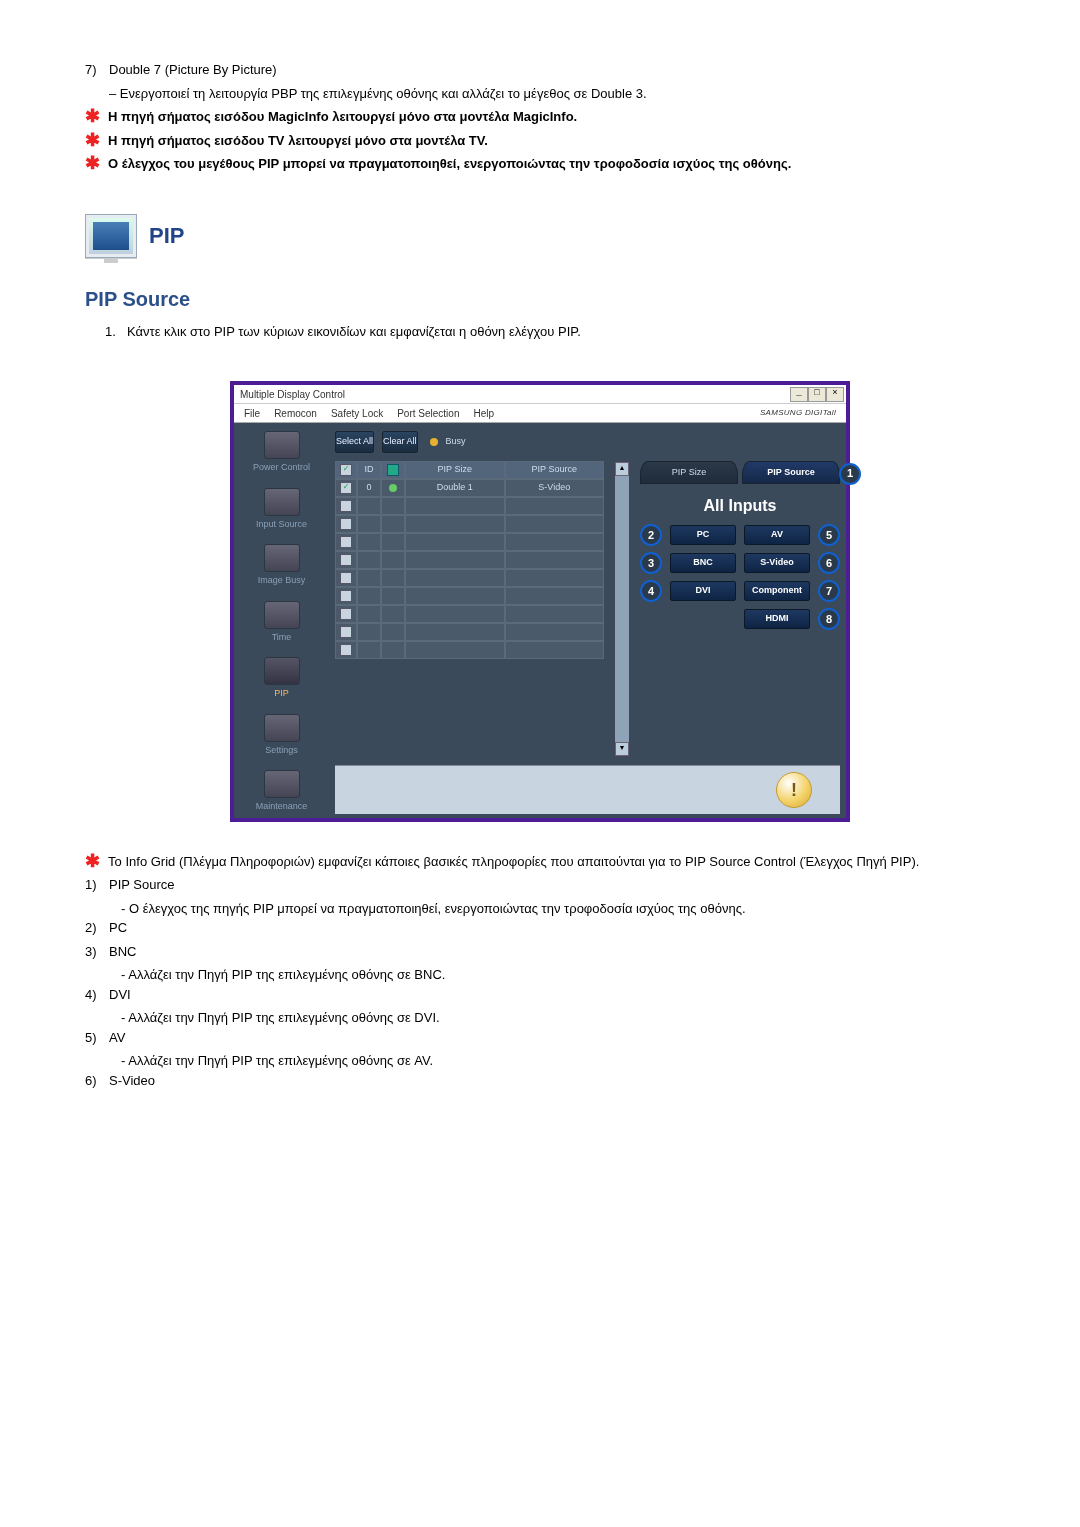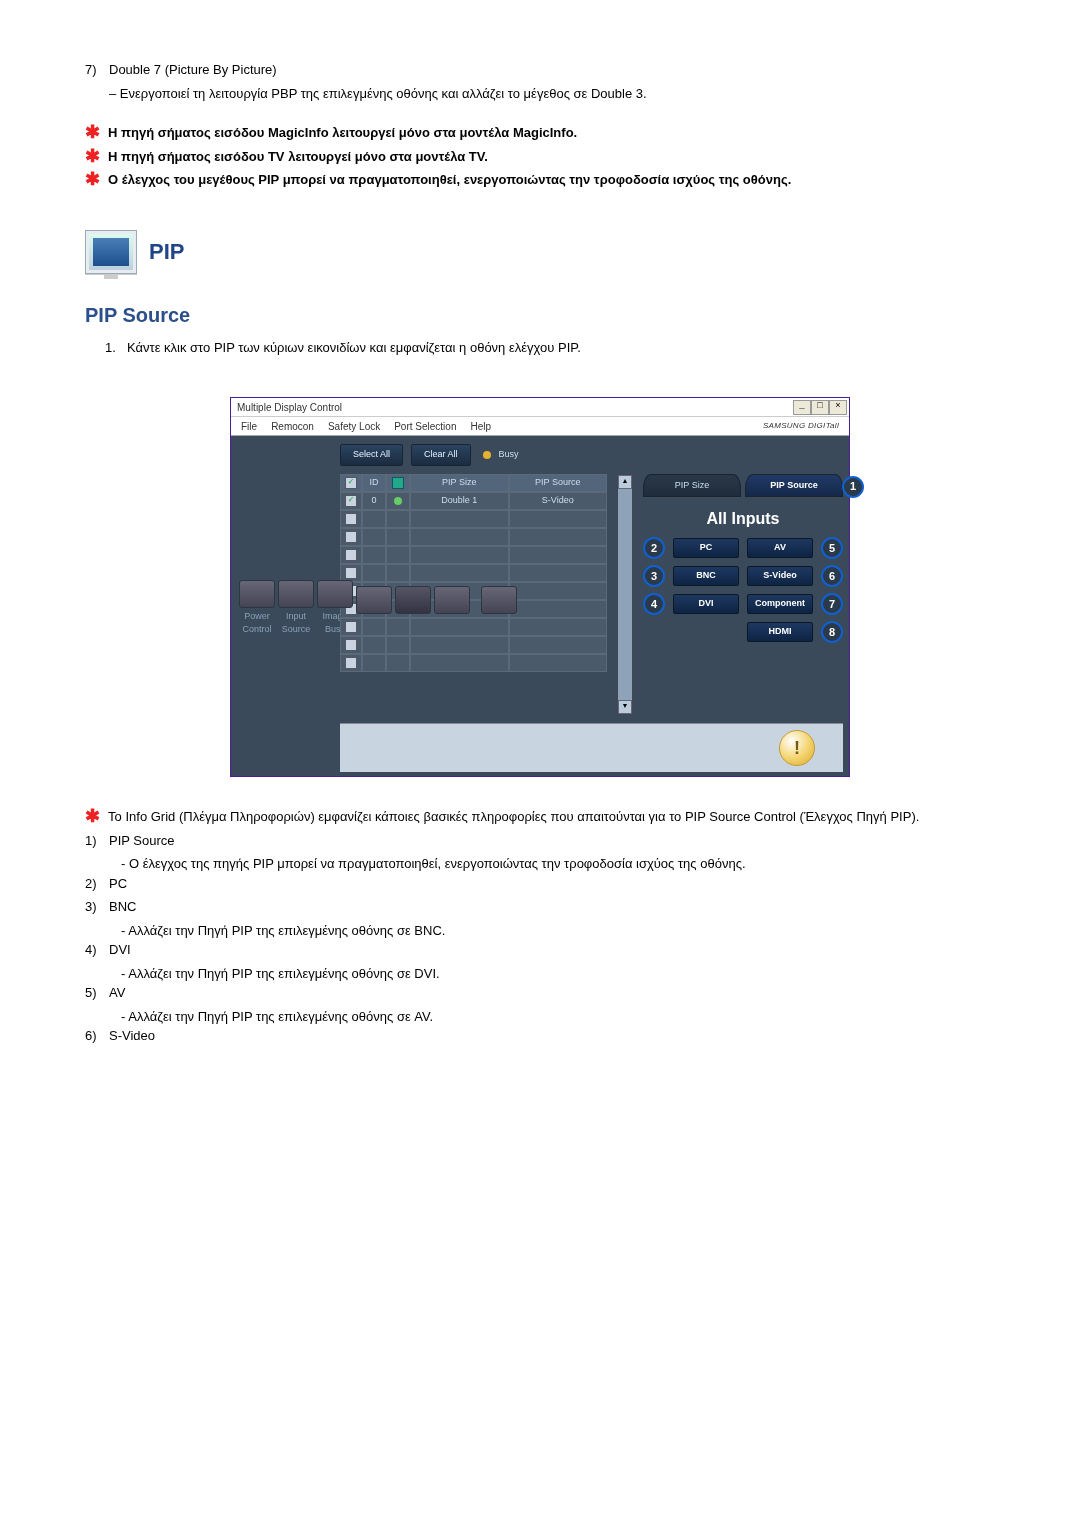--- a/index.html
+++ b/index.html
@@ -14,21 +14,21 @@
     box-sizing: border-box;
   }
   .list-item {
     display: flex;
     margin-bottom: 4px;
   }
   .list-num {
     width: 24px;
     flex-shrink: 0;
   }
-  .indent-dash { margin-left: 24px; margin-bottom: 20px; }
+  .indent-dash { margin-left: 24px; margin-bottom: 4px; }
   .star-row {
     display: flex;
     align-items: flex-start;
     gap: 8px;
     margin: 4px 0;
   }
   .red-star {
     color: #e22;
     font-size: 18px;
     font-weight: bold;
@@ -80,21 +80,21 @@
     margin-bottom: 10px;
   }
   .ordered-num { width: 22px; flex-shrink: 0; }
 
   .app-wrap {
     margin: 40px auto 30px auto;
     width: 620px;
   }
   .app-frame {
     background: #14b8a6;
-    border: 1px solid #4c1d95;
+    border: 4px solid #4c1d95;
     font-size: 10px;
   }
   .titlebar {
     height: 18px;
     background: #fff;
     border-bottom: 1px solid #ccc;
     display: flex;
     align-items: center;
     justify-content: space-between;
     padding: 0 2px;
@@ -130,25 +130,25 @@
     letter-spacing: 0.3px;
   }
 
   .dark-body {
     background: #3a4a5a;
     display: flex;
     min-height: 340px;
   }
   .sidebar {
     width: 95px;
-    padding: 8px 0 4px 8px;
-    display: flex;
-    flex-direction: row;
-    align-items: center;
-    gap: 3px;
+    padding: 8px 0 4px 0;
+    display: flex;
+    flex-direction: column;
+    align-items: center;
+    gap: 13px;
   }
   .side-item {
     width: 80px;
     text-align: center;
     color: #88a0b8;
     font-size: 9px;
   }
   .side-item .ic {
     width: 34px; height: 26px;
     margin: 0 auto 2px auto;
@@ -172,21 +172,21 @@
   .topbar {
     display: flex;
     align-items: center;
     gap: 8px;
   }
   .btn3d {
     background: linear-gradient(#2a4460, #1a2c40);
     color: #e8f0ff;
     border: 1px solid #1a2430;
     font-size: 9px;
-    padding: 3px 12px;
+    padding: 3px 0;
     border-radius: 2px;
   }
   .busy-dot {
     width: 8px; height: 8px;
     background: #e8b030;
     border-radius: 50%;
     margin-left: 4px;
   }
   .busy-text { color: #cde; font-size: 9px; }
 

